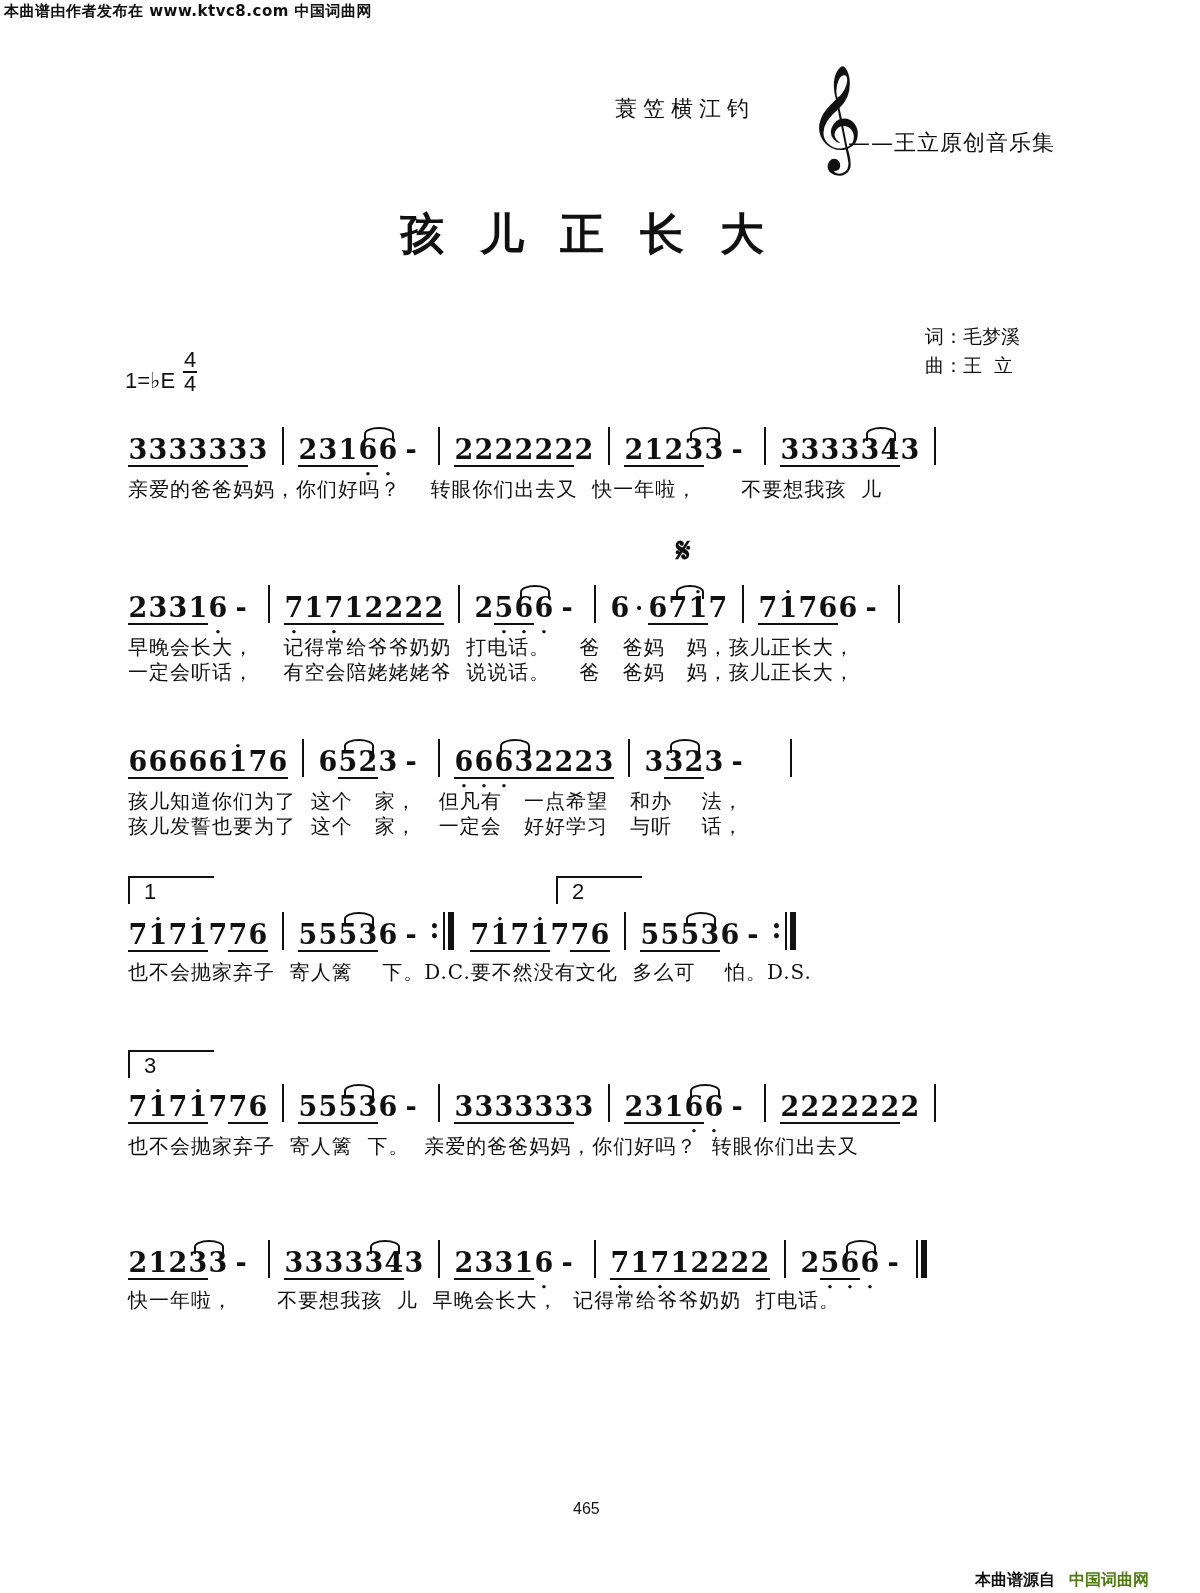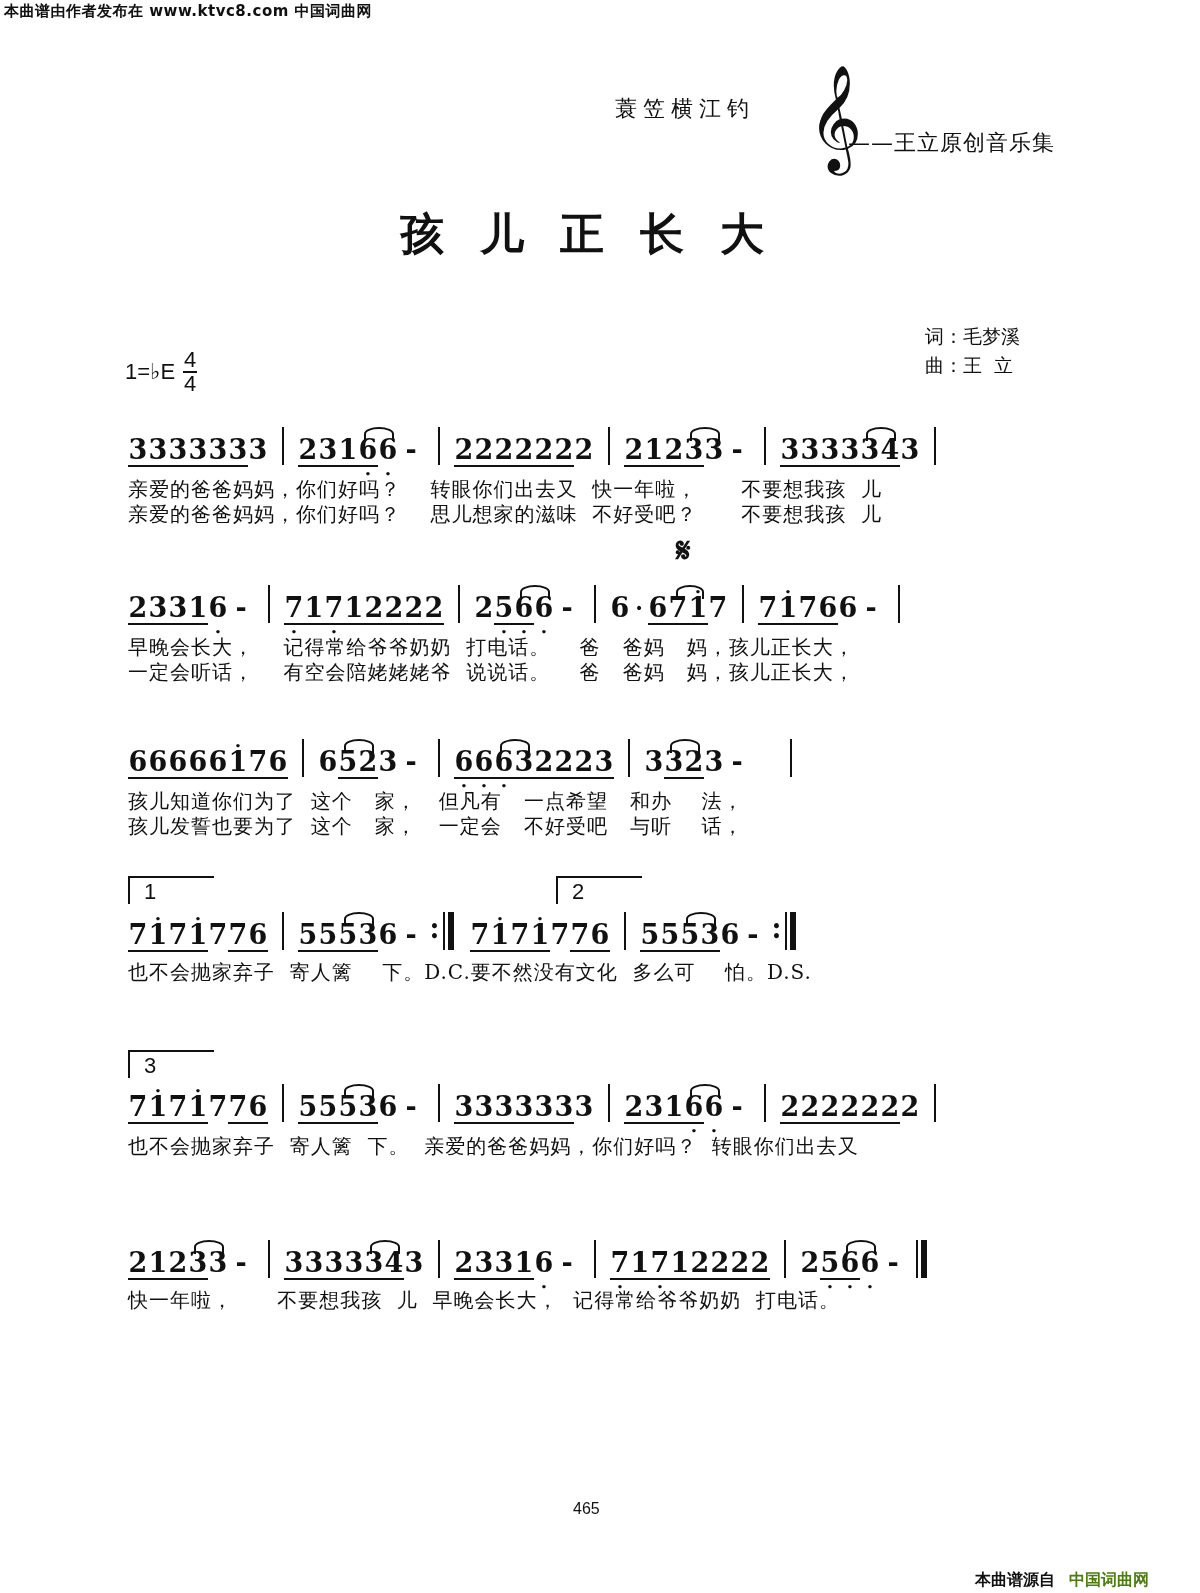--- a/index.html
+++ b/index.html
@@ -6,21 +6,21 @@
   body { width: 1200px; height: 1593px; position: relative; overflow: hidden;
          font-family: "DejaVu Serif", "Liberation Serif", serif; color: #111; }
   .abs { position: absolute; }
   .watermark-top { left: 4px; top: 2px; font-family: "DejaVu Sans", sans-serif; font-weight: bold; font-size: 15px; letter-spacing: 0.5px; }
   .collection { left: 615px; top: 94px; font-size: 22px; letter-spacing: 6px; font-family: "DejaVu Serif", serif; }
   .clef { left: 808px; top: 72px; font-size: 92px; line-height: 1; font-family: "DejaVu Serif", serif; }
   .collection-sub { left: 848px; top: 128px; font-size: 22px; font-family: "DejaVu Sans", sans-serif; letter-spacing: 1px; }
   .song-title { left: 400px; top: 205px; font-size: 44px; font-weight: bold; letter-spacing: 36px; font-family: "DejaVu Serif", serif; }
   .credits { left: 925px; top: 322px; font-size: 19px; line-height: 29px; font-family: "DejaVu Serif", serif; }
   .credits .row { white-space: pre; }
-  .key { left: 125px; top: 350px; font-family: "Liberation Sans", sans-serif; font-size: 22px; display: flex; align-items: center; }
+  .key { left: 125px; top: 350px; font-family: "Liberation Sans", sans-serif; font-size: 22px; display: flex; align-items: flex-end; }
   .timesig { display: inline-flex; flex-direction: column; align-items: center; margin-left: 8px; font-size: 22px; line-height: 20px; }
   .timesig .bar { width: 14px; height: 2px; background: #111; margin: 1px 0; }
 
   .system { position: absolute; left: 128px; width: 940px; }
   .notes { position: relative; height: 40px; display: flex; align-items: flex-end; }
   .measure { display: flex; align-items: flex-end; position: relative; }
   .note { position: relative; display: inline-block; font-weight: bold; font-size: 27px; font-family: "DejaVu Serif", serif; width: 20px; text-align: center; line-height: 30px; }
   .note.u::after { content: ""; position: absolute; left: 0; right: 0; bottom: -2px; height: 2px; background: #111; }
   .note.dl::before { content: "•"; position: absolute; left: 0; right: 0; bottom: -14px; font-size: 10px; line-height: 10px; text-align: center; }
   .note.dh::before { content: "•"; position: absolute; left: 0; right: 0; top: -6px; font-size: 10px; line-height: 10px; text-align: center; }
@@ -116,21 +116,20 @@
         <span class="note u">3</span>
         <span class="note u">3</span>
         <span class="note u">3</span>
         <span class="note u">4</span>
         <span class="note">3</span>
       <span class="slur" style="left:86px;width:26px;"></span>
     </div>
     <div class="barline"></div>
   </div>
   <div class="lyrics">亲爱的爸爸妈妈，你们好吗？    转眼你们出去又  快一年啦，      不要想我孩  儿</div>
-  <div class="lyrics" style="margin-top:0">亲爱的爸爸妈妈，你们好吗？    思儿想家的滋味  不好受吧？      不要想我孩  儿</div>
 </div>
 
 <div class="abs segno">𝄋</div>
 
 <div class="system" style="top:583px;">
   <div class="notes">
     <div class="measure">
       <span class="note u">2</span>
         <span class="note u">3</span>
         <span class="note u">3</span>
@@ -221,21 +220,21 @@
       <span class="note">3</span>
         <span class="note u">3</span>
         <span class="note u">2</span>
         <span class="note">3</span>
         <span class="dash">-</span>
       <span class="slur" style="left:26px;width:26px;"></span>
     </div>
     <div class="barline" style="margin-left:40px;"></div>
   </div>
   <div class="lyrics">孩儿知道你们为了  这个   家，   但凡有   一点希望   和办    法，</div>
-  <div class="lyrics" style="margin-top:0">孩儿发誓也要为了  这个   家，   一定会   不好受吧   与听    话，</div>
+  <div class="lyrics" style="margin-top:0">孩儿发誓也要为了  这个   家，   一定会   好好学习   与听    话，</div>
 </div>
 
 <div class="abs volta" style="left:128px;top:876px;width:70px;">1</div>
 <div class="abs volta" style="left:556px;top:876px;width:70px;">2</div>
 <div class="system" style="top:910px;">
   <div class="notes">
     <div class="measure">
       <span class="note u">7</span>
         <span class="note u dh">1</span>
         <span class="note u">7</span>

